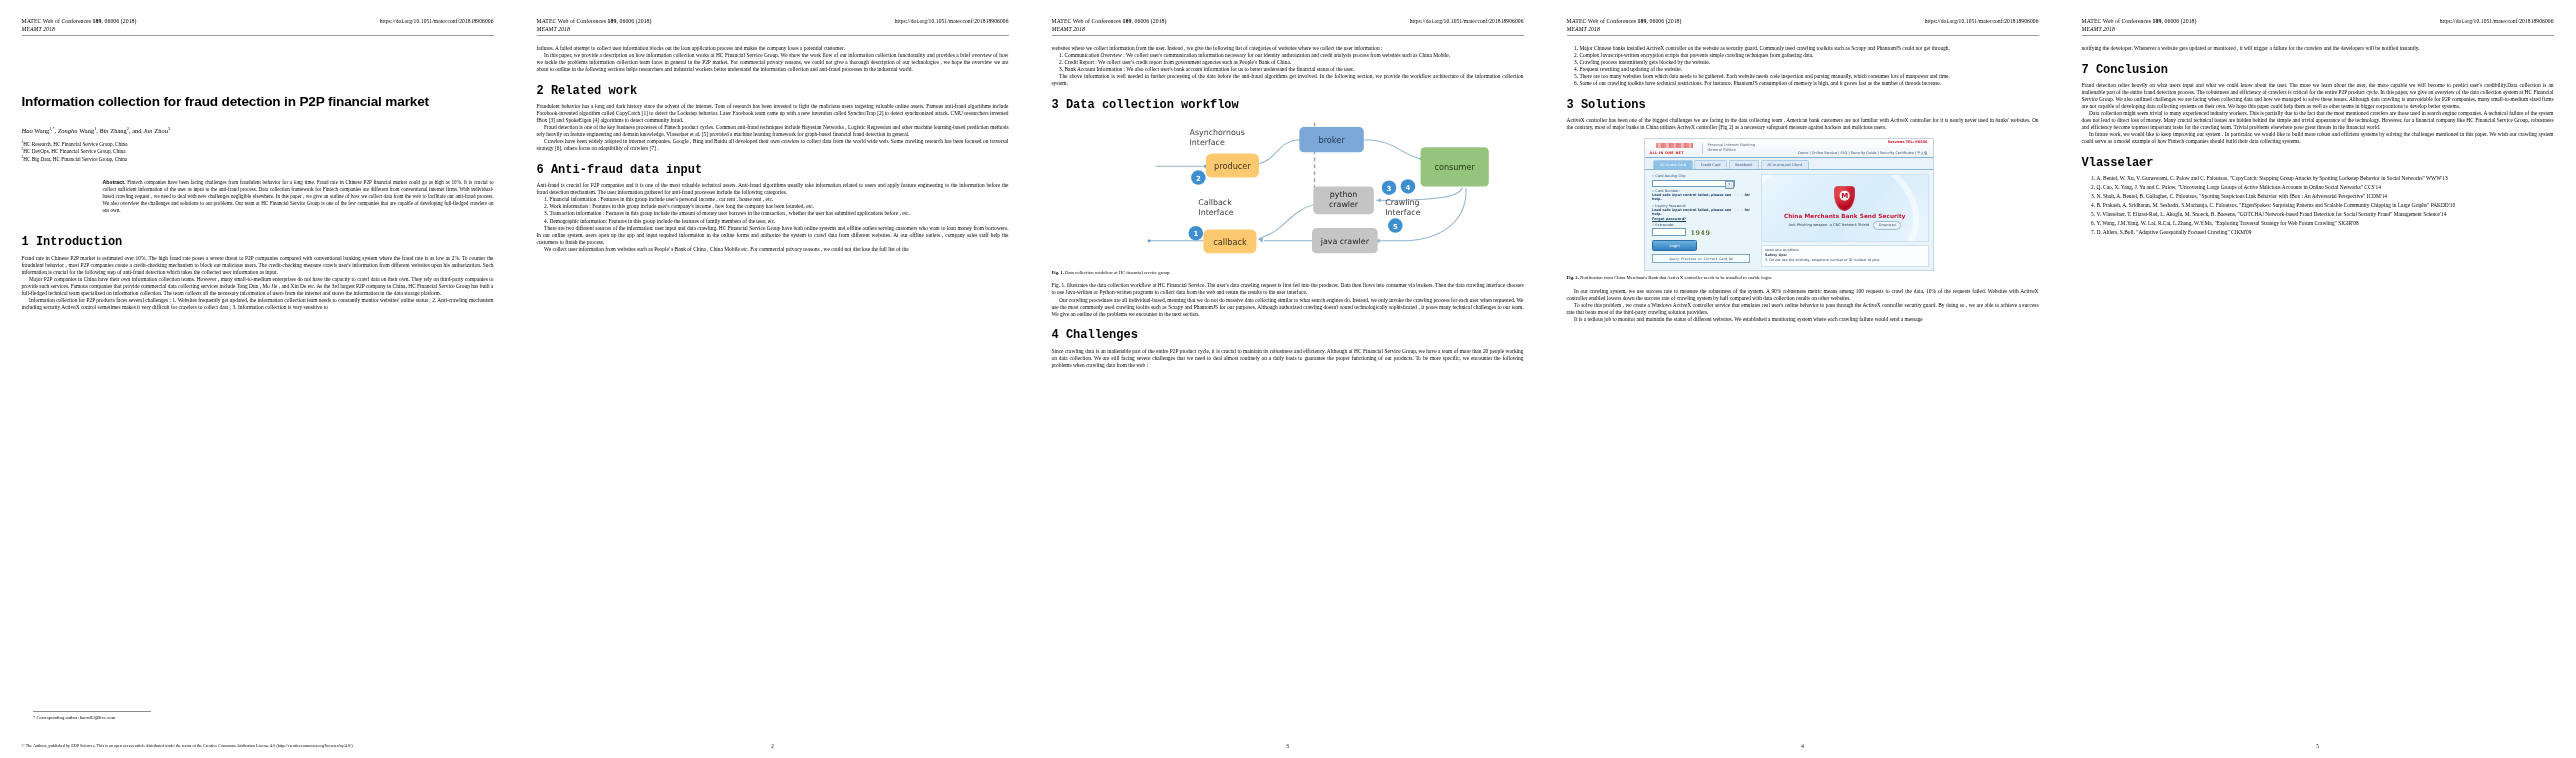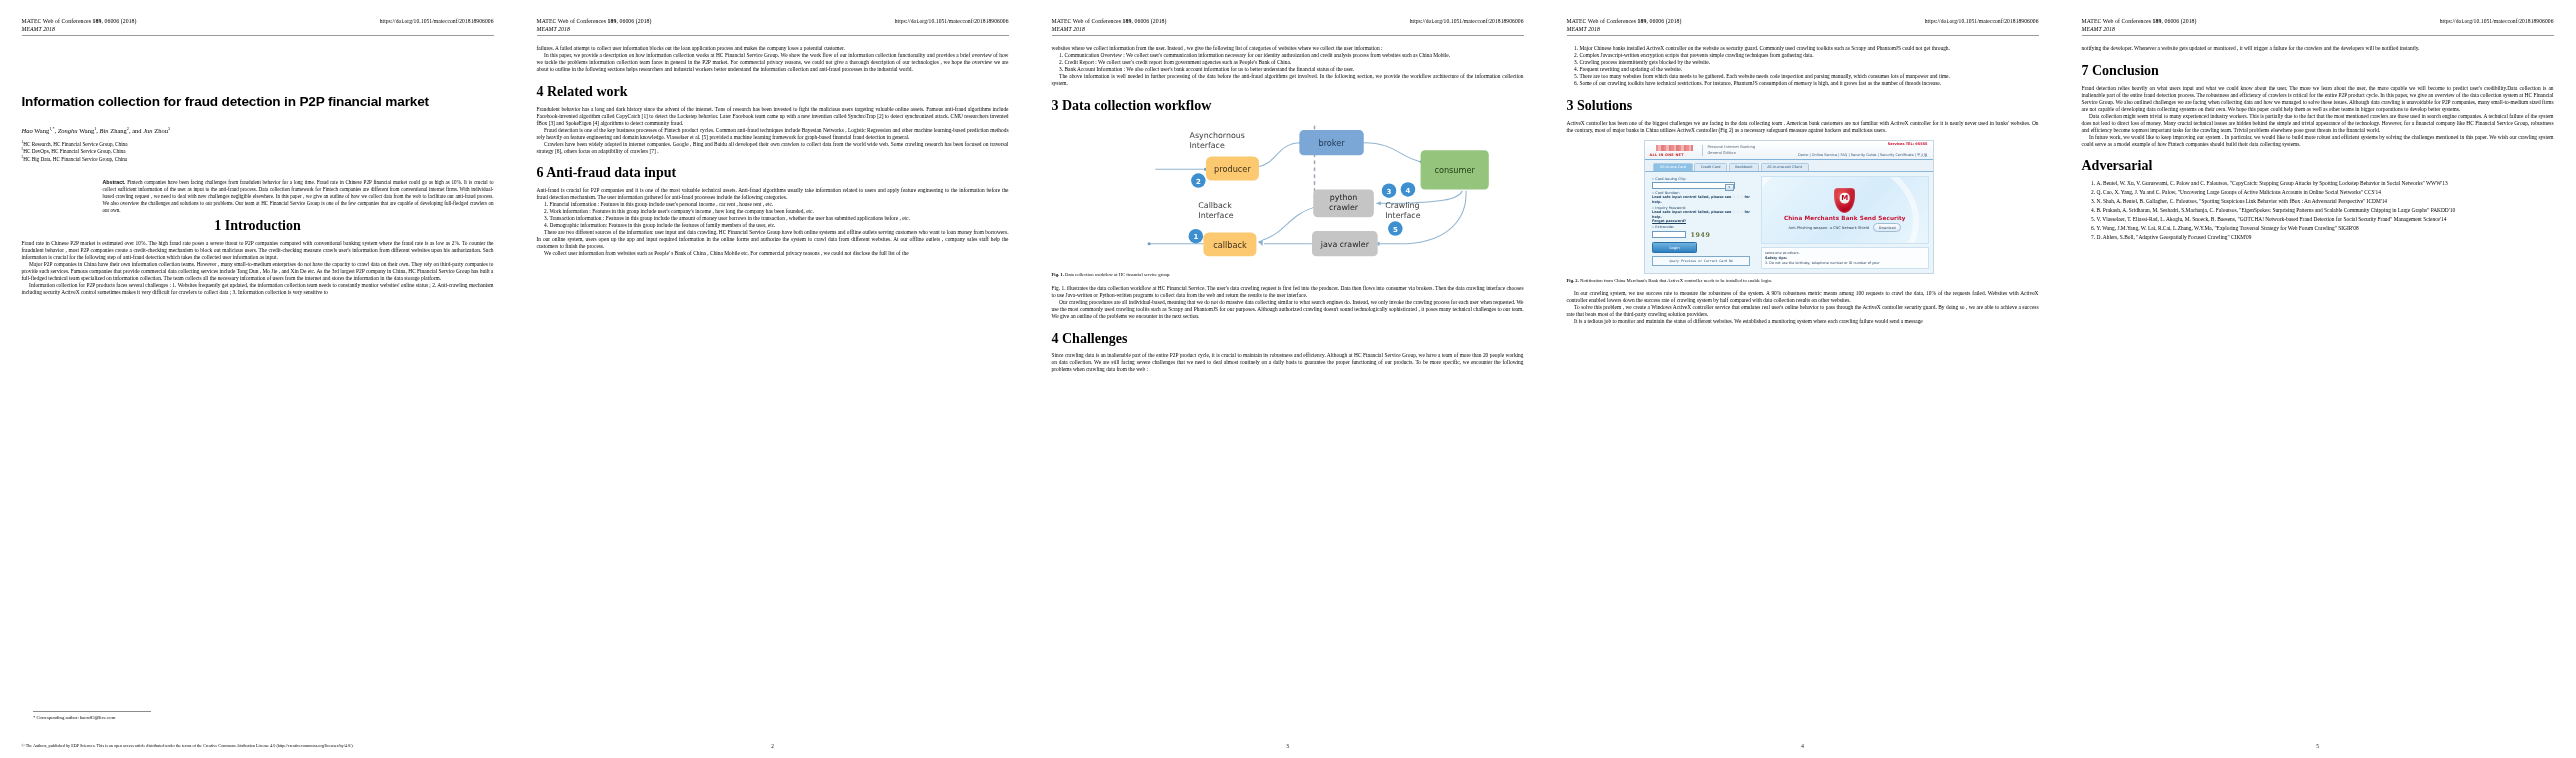--- a/index.html
+++ b/index.html
@@ -82,28 +82,28 @@
     font-size: 5.1px;
     line-height: 1.33;
     text-align: justify;
     margin: 16.4px 0 0 81px;
     hyphens: none;
   }
   .abstract b { font-family: "Liberation Sans","DejaVu Sans",sans-serif; font-size: 5.3px; }
 
   
   h2.sec {
-    font-family: Liberation Serif, serif;
+    font-family: Liberation Mono, monospace;
     font-weight: bold;
-    font-size: 14px;
+    font-size: 12px;
     line-height: 1.2;
     margin: 10.7px 0 5px 0;
     color: #000;
   }
-  h2.sec.first { margin-top: 5px; text-align: center; }
+  h2.sec.first { margin-top: 22px; }
   p.body {
     font-size: 5.4px;
     line-height: 1.3;
     text-align: justify;
     margin: 0 0 0 0;
     text-indent: 0;
     color: #000;
   }
   p.body + p.body { margin-top: 0; }
   p.ind { text-indent: 7.6px; }
@@ -351,21 +351,21 @@
           <span class="runhead-conf">MEAMT 2018</span>
         </div>
         <div class="right">https://doi.org/10.1051/matecconf/201818906006</div>
       </div>
       <hr class="rule">
 
       <div class="content">
         <p class="body">failures. A failed attempt to collect user information blocks out the loan application process and makes the company loses a potential customer.</p>
         <p class="body ind">In this paper, we provide a description on how information collection works at HC Financial Service Group. We show the work flow of our information collection functionality and provides a brief overview of how we tackle the problems information collection team faces in general in the P2P market. For commercial privacy reasons, we could not give a thorough description of our technologies , we hope the overview we are about to outline in the following sections helps researchers and industrial workers better understand the information collection and anti-fraud processes in the industrial world.</p>
 
-        <h2 class="sec">4 Related work</h2>
+        <h2 class="sec">2 Related work</h2>
         <p class="body">Fraudulent behavior has a long and dark history since the advent of the internet. Tons of research has been invested to fight the malicious users targeting valuable online assets. Famous anti-fraud algorithms include Facebook-invented algorithm called CopyCatch [1] to detect the Lockstep behavior. Later Facebook team came up with a new invention called SynchroTrap [2] to detect synchronized attack. CMU researchers invented fBox [3] and SpokeEigen [4] algorithms to detect community fraud.</p>
         <p class="body ind">Fraud detection is one of the key business processes of Fintech product cycles. Common anti-fraud techniques include Bayesian Networks , Logistic Regression and other machine learning-based prediction methods rely heavily on feature engineering and domain knowledge. Vlasselaer et al. [5] provided a machine learning framework for graph-based financial  fraud detection in general.</p>
         <p class="body ind">Crawlers have been widely adopted in internet companies. Google , Bing and Baidu all developed their own crawlers to collect data from the world wide web. Some crawling research has been focused on traversal strategy [6], others focus on adaptibility of crawlers [7] .</p>
 
         <h2 class="sec">6 Anti-fraud data input</h2>
         <p class="body">Anti-fraud is crucial for P2P companies and it is one of the most valuable technical assets. Anti-fraud algorithms usually take information related to users and apply feature engineering to the information before the fraud detection mechanism. The user information gathered for anti-fraud processes include the following categories.</p>
         <p class="body num">1. Financial information : Features in this group include user's personal income , car rent , house rent , etc.</p>
         <p class="body num">2. Work information : Features in this group include user's company's income , how long the company has been founded, etc.</p>
         <p class="body num">3. Transaction information : Features in this group include the amount of money user borrows in the transaction , whether the user has submitted applications before , etc.</p>
         <p class="body num">4. Demographic information: Features in this group include the features of family members of the user, etc.</p>
@@ -597,21 +597,21 @@
       <hr class="rule">
 
       <div class="content">
         <p class="body">notifying the developer. Whenever a website gets updated or monitored , it will trigger a failure for the crawlers and the developers will be notified instantly.</p>
 
         <h2 class="sec">7 Conclusion</h2>
         <p class="body">Fraud detection relies heavily on what users input and what we could know about the user. The more we learn about the user, the more capable we will become to predict user's credibility.Data collection is an inalienable part of the entire fraud detection process. The robustness and efficiency of crawlers is critical for the entire P2P product cycle. In this paper, we give an overview of the data collection system at HC Financial Service Group. We also outlined challenges we are facing when collecting data and how we managed to solve these issues. Although data crawling is unavoidable for P2P companies, many small-to-medium sized firms are not capable of developing data collecting systems on their own. We hope this paper could help them as well as other teams in bigger corporations to develop better systems.</p>
         <p class="body ind">Data collection might seem trivial to many experienced industry workers. This is partially due to the fact that the most mentioned crawlers are those used in search engine companies. A technical failure of the system does not lead to direct loss of money. Many crucial technical issues are hidden behind the simple and trivial appearance of the technology. However, for a financial company like HC Financial Service Group, robustness and efficiency become topmost important tasks for the crawling team. Trivial problems elsewhere pose great threats in the financial world.</p>
         <p class="body ind">In future work, we would like to keep improving our system . In particular, we would like to build more robust and efficient systems by solving the challenges mentioned in this paper. We wish our crawling system could serve as a model example of how Fintech companies should build their data collecting systems.</p>
 
-        <h2 class="sec">Adversarial</h2>
+        <h2 class="sec">Vlasselaer</h2>
         <ol style="margin:0; padding-left:15px; font-size:5.4px; line-height:1.3;">
           <li style="margin-bottom:1.9px; text-align:justify;">A. Beutel, W. Xu, V. Guruswami, C. Palow and C. Faloutsos, "CopyCatch: Stopping Group Attacks by Spotting Lockstep Behavior in Social Networks" WWW'13</li>
           <li style="margin-bottom:1.9px; text-align:justify;">Q. Cao, X. Yang, J. Yu and C. Palow, "Uncovering Large Groups of Active Malicious Accounts in Online Social Networks" CCS'14</li>
           <li style="margin-bottom:1.9px; text-align:justify;">N. Shah, A. Beutel, B. Gallagher, C. Faloutsos, "Spotting Suspicious Link Behavior with fBox : An Adversarial Perspective" ICDM'14</li>
           <li style="margin-bottom:1.9px; text-align:justify;">B. Prakash, A. Sridharan, M. Seshadri, S.Machanja, C. Faloutsos, "EigenSpokes: Surprising Patterns and Scalable Community Chipping in Large Graphs" PAKDD'10</li>
           <li style="margin-bottom:1.9px; text-align:justify;">V. Vlasselaer, T. Eliassi-Rad, L. Akoglu, M. Snoeck, B. Baesens, "GOTCHA! Network-based Fraud Detection for Social Security Fraud" Management Science'14</li>
           <li style="margin-bottom:1.9px; text-align:justify;">Y. Wang, J.M.Yang, W. Lai, R.Cai, L.Zhang, W.Y.Ma, "Exploring Traversal Strategy for Web Forum Crawling" SIGIR'08</li>
           <li style="margin-bottom:1.9px; text-align:justify;">D. Ahlers, S.Boll, "Adaptive Geospatially Focused Crawling" CIKM'09</li>
         </ol>
       </div>

